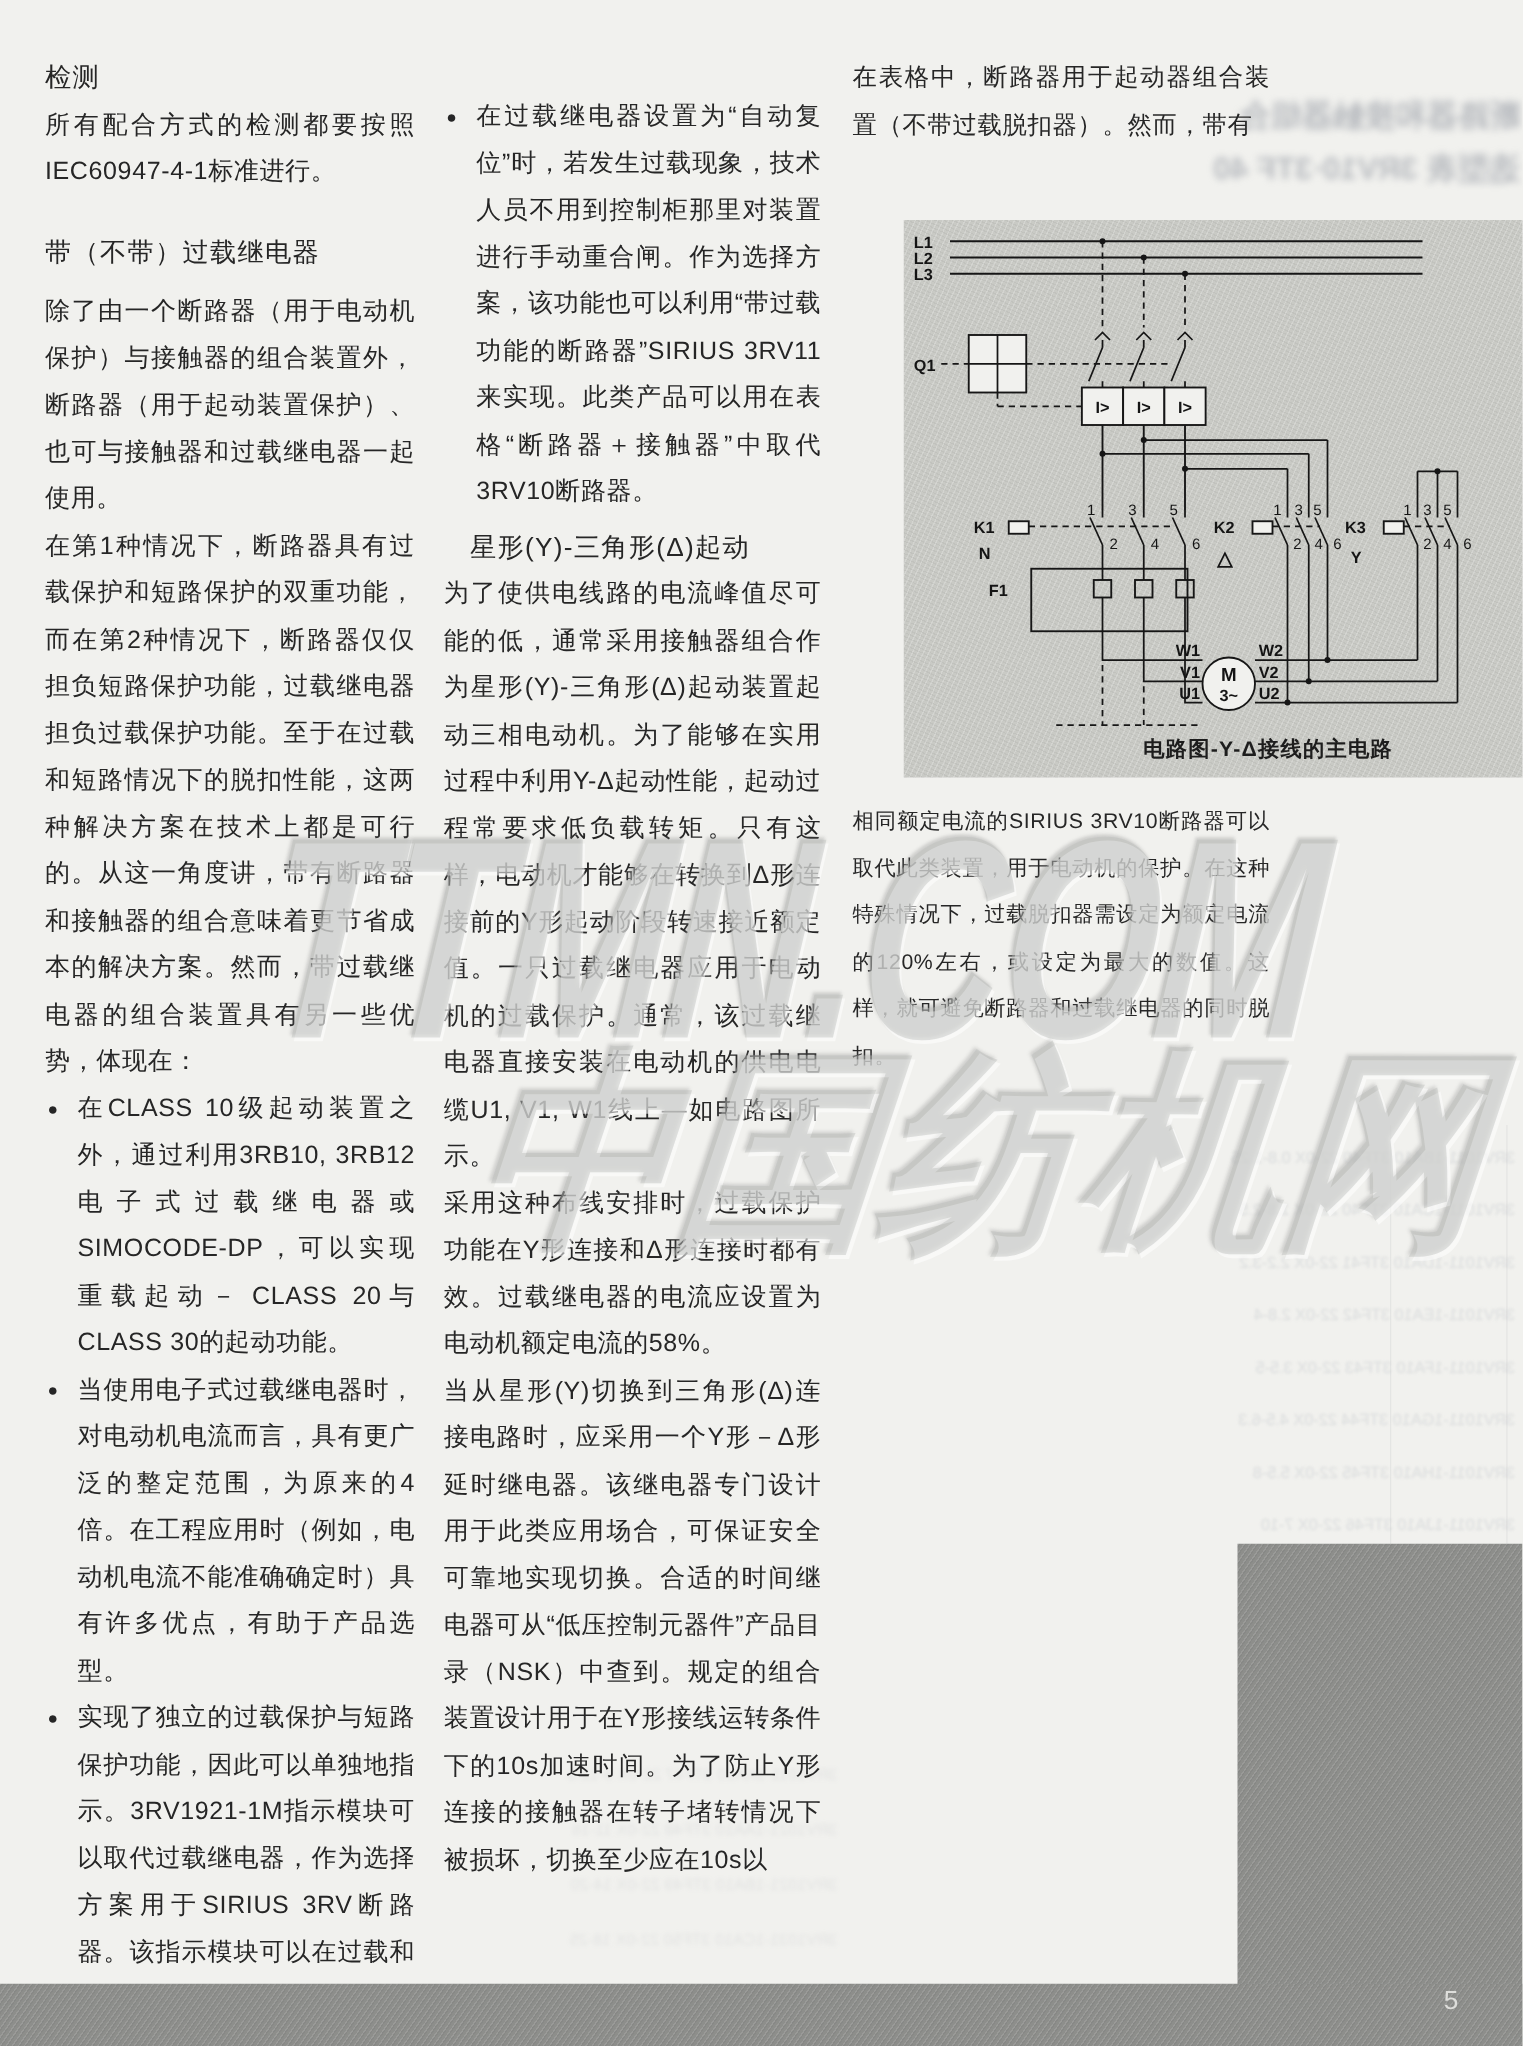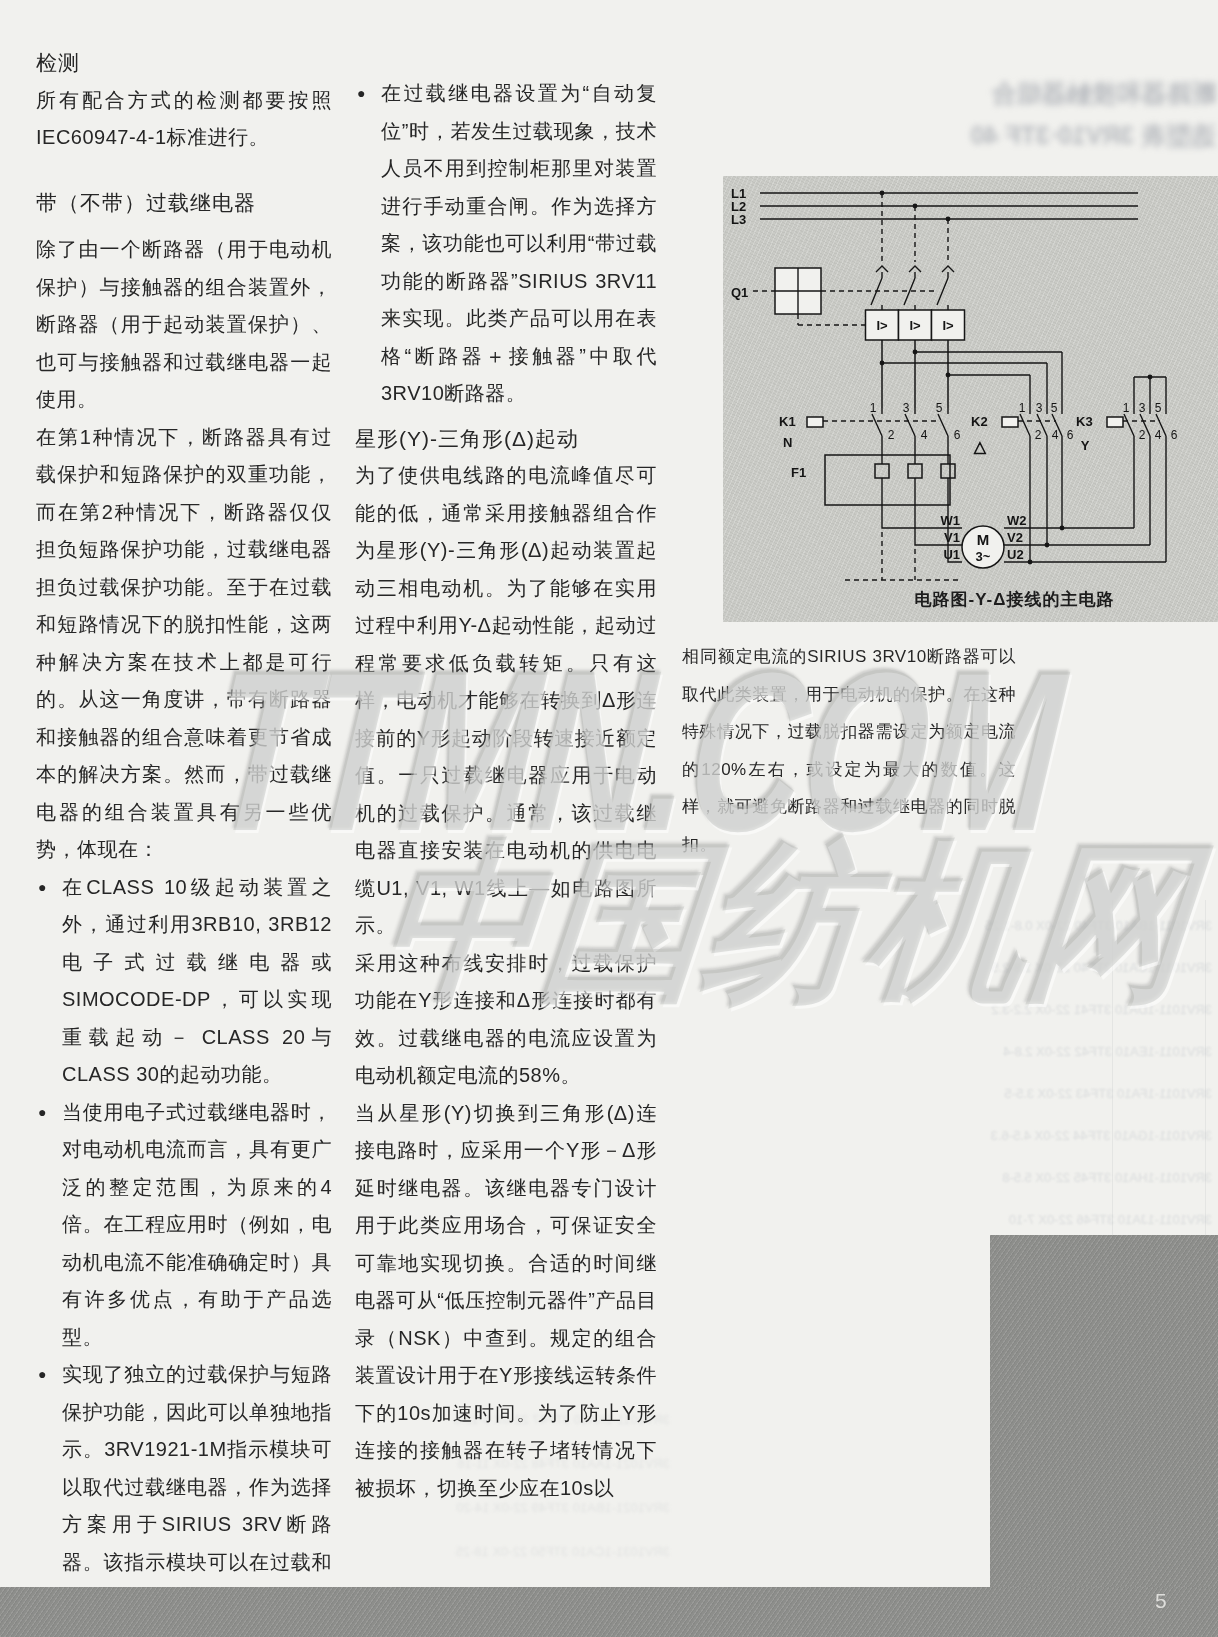--- a/index.html
+++ b/index.html
@@ -15,21 +15,21 @@
   .col p{margin:0;}
   .hd{font-weight:normal;font-size:21px;letter-spacing:1px;}
   #left-col{left:36px;top:44px;width:296px;}
   #left-col .hd2{margin-top:27px;}
   #left-col .p1{margin-top:0;}
   #left-col .p2{margin-top:10px;}
   ul.blist{list-style:none;margin:0;padding:0;}
   ul.blist li, .bullet-item{position:relative;padding-left:26px;}
   .dot{position:absolute;left:2px;top:0;font-size:14px;}
   #mid-col{left:355px;top:75px;width:302px;}
-  #mid-col .hd{margin-top:7px;}
+  #mid-col .hd{margin-top:7px;margin-left:21px;}
   #right-col-top{left:682px;top:44px;width:334px;font-size:19.5px;}
   #right-col-bottom{left:682px;top:638px;width:334px;font-size:17px;}
   
   #diagram-panel{
     position:absolute;left:723px;top:176px;width:583px;height:446px;z-index:1;
     background-color:#c9cac5;
     background-image:
       repeating-linear-gradient(115deg, rgba(255,255,255,0.20) 0 1px, transparent 1px 4px),
       repeating-linear-gradient(25deg, rgba(90,90,90,0.07) 0 1px, transparent 1px 3px);
   }
@@ -131,20 +131,21 @@
     <span class="dot">●</span>
     <span>在过载继电器设置为“自动复位”时，若发生过载现象，技术人员不用到控制柜那里对装置进行手动重合闸。作为选择方案，该功能也可以利用“带过载功能的断路器”SIRIUS 3RV11来实现。此类产品可以用在表格“断路器＋接触器”中取代3RV10断路器。</span>
   </div>
   <p class="hd">星形(Y)-三角形(Δ)起动</p>
   <p>为了使供电线路的电流峰值尽可能的低，通常采用接触器组合作为星形(Y)-三角形(Δ)起动装置起动三相电动机。为了能够在实用过程中利用Y-Δ起动性能，起动过程常要求低负载转矩。只有这样，电动机才能够在转换到Δ形连接前的Y形起动阶段转速接近额定值。一只过载继电器应用于电动机的过载保护。通常，该过载继电器直接安装在电动机的供电电缆U1, V1, W1线上—如电路图所示。</p>
   <p>采用这种布线安排时，过载保护功能在Y形连接和Δ形连接时都有效。过载继电器的电流应设置为电动机额定电流的58%。</p>
   <p>当从星形(Y)切换到三角形(Δ)连接电路时，应采用一个Y形－Δ形延时继电器。该继电器专门设计用于此类应用场合，可保证安全可靠地实现切换。合适的时间继电器可从“低压控制元器件”产品目录（NSK）中查到。规定的组合装置设计用于在Y形接线运转条件下的10s加速时间。为了防止Y形连接的接触器在转子堵转情况下被损坏，切换至少应在10s以</p>
 </div>
 
 <div class="col" id="right-col-top">
+  <p>在表格中，断路器用于起动器组合装置（不带过载脱扣器）。然而，带有</p>
 </div>
 
 <div id="diagram-panel">
   <svg width="525" height="446" viewBox="0 0 525 446">
 
     <g>
       <path class="wire" d="M37 17 H415 M37 30 H415 M37 43 H415"></path>
       <text class="dlabel" x="8" y="22">L1</text>
       <text class="dlabel" x="8" y="35">L2</text>
       <text class="dlabel" x="8" y="48">L3</text>

